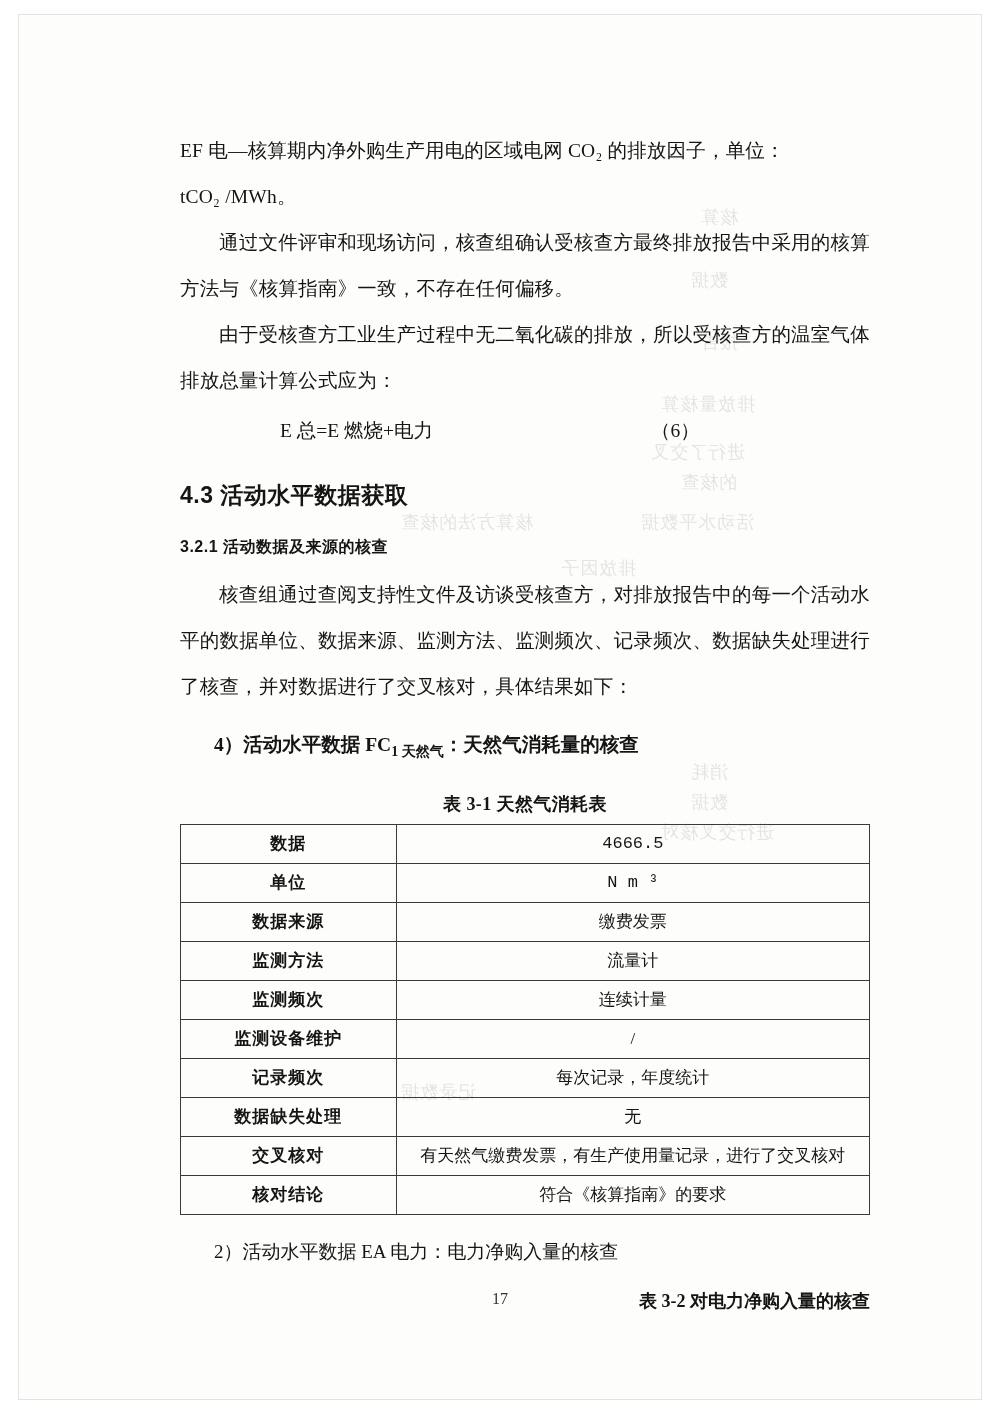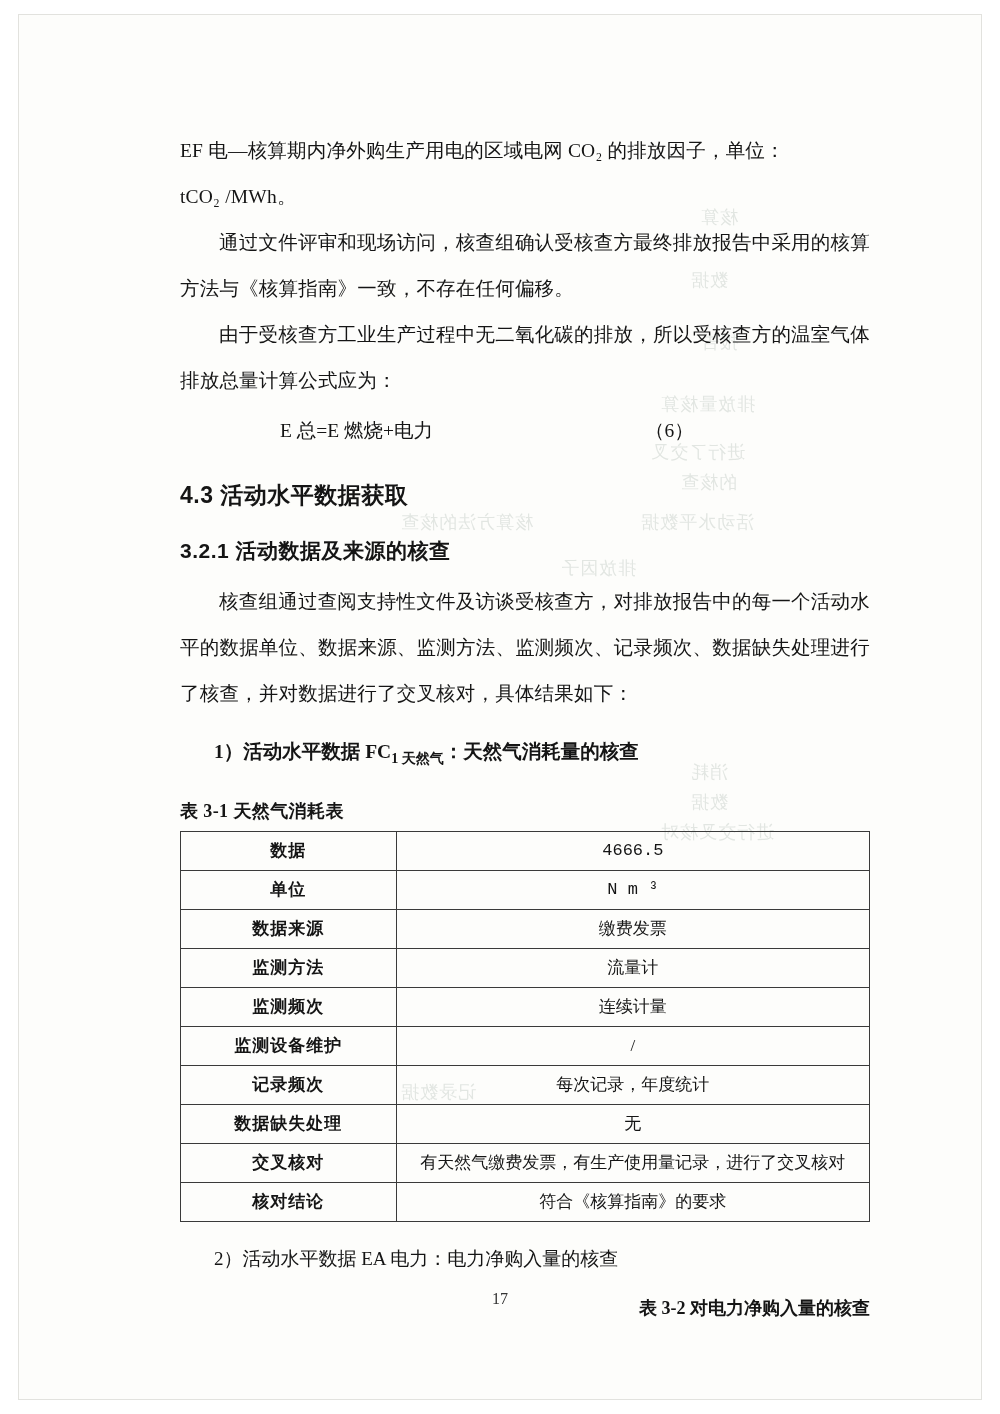--- a/index.html
+++ b/index.html
@@ -42,45 +42,47 @@
     text-align: justify;
   }
   .indent { text-indent: 2em; }
   .sub { font-size: 0.72em; vertical-align: sub; }
   .formula-row {
     display: flex;
     align-items: baseline;
     font-size: 19.5px;
     line-height: 46px;
     margin-top: 4px;
+    gap: 6px;
   }
   .formula-row .f-body { margin-left: 100px; }
   .formula-row .f-num { margin-left: 212px; }
   h2.heading {
     font-family: "Liberation Sans", "DejaVu Sans", sans-serif;
     font-size: 23px;
     font-weight: bold;
     margin: 26px 0 10px 0;
     letter-spacing: 0.5px;
   }
   h3.heading {
     font-family: "Liberation Sans", "DejaVu Sans", sans-serif;
-    font-size: 21px;
+    font-size: 16px;
     font-weight: bold;
     margin: 26px 0 14px 0;
     letter-spacing: 0.5px;
   }
   .list-line {
     font-size: 19.5px;
     line-height: 46px;
     margin-top: 12px;
     padding-left: 34px;
     font-weight: bold;
   }
   .tbl-caption {
+    text-align: center;
     font-size: 18px;
     font-weight: bold;
     margin: 18px 0 8px 0;
     letter-spacing: 0.4px;
   }
   table.doc-table {
     border-collapse: collapse;
     width: 100%;
     margin: 0 auto;
     table-layout: fixed;
@@ -169,21 +171,21 @@
       <span class="f-num">（6）</span>
     </div>
 
     <h2 class="heading">4.3 活动水平数据获取</h2>
 
     <h3 class="heading">3.2.1 活动数据及来源的核查</h3>
 
     <p class="indent">核查组通过查阅支持性文件及访谈受核查方，对排放报告中的每一个活动水平的数据单位、数据来源、监测方法、监测频次、记录频次、数据缺失处理进行了核查，并对数据进行了交叉核对，具体结果如下：</p>
 
     <div class="list-line">
-      <span>1）活动水平数据 FC</span><span class="sub">1 天然气</span><span>：天然气消耗量的核查</span>
+      <span>4）活动水平数据 FC</span><span class="sub">1 天然气</span><span>：天然气消耗量的核查</span>
     </div>
 
     <div class="tbl-caption">表 3-1 天然气消耗表</div>
 
     <table class="doc-table">
       <tbody>
         <tr>
           <td class="k">数据</td>
           <td class="v mono">4666.5</td>
         </tr>

